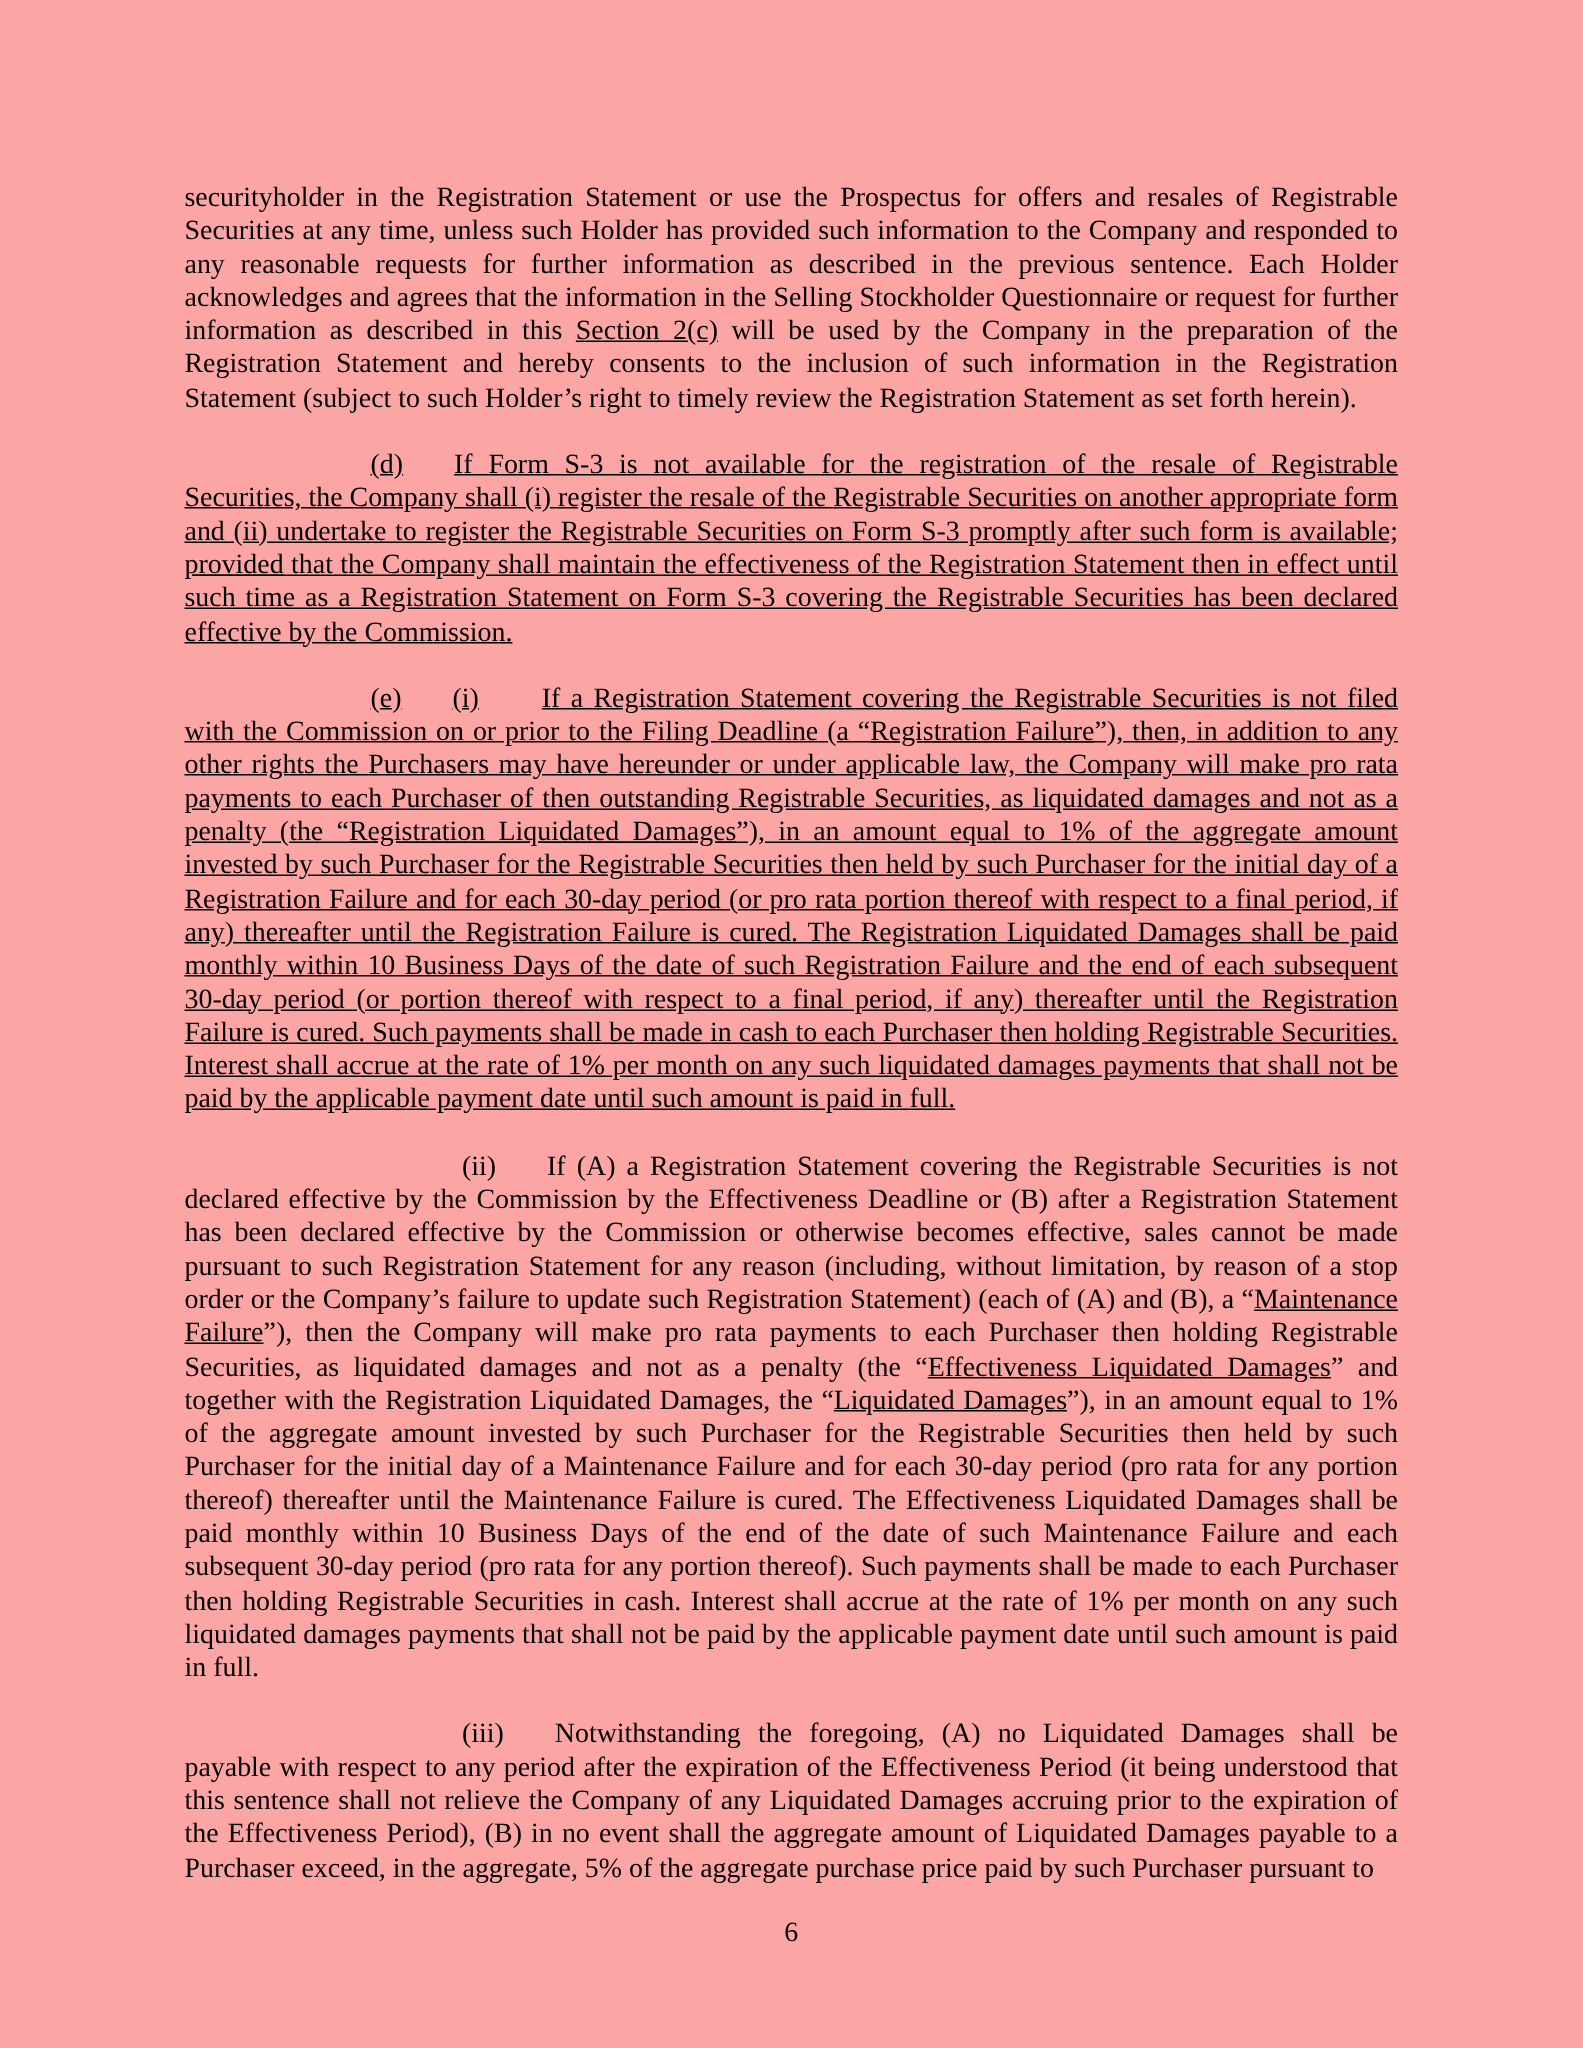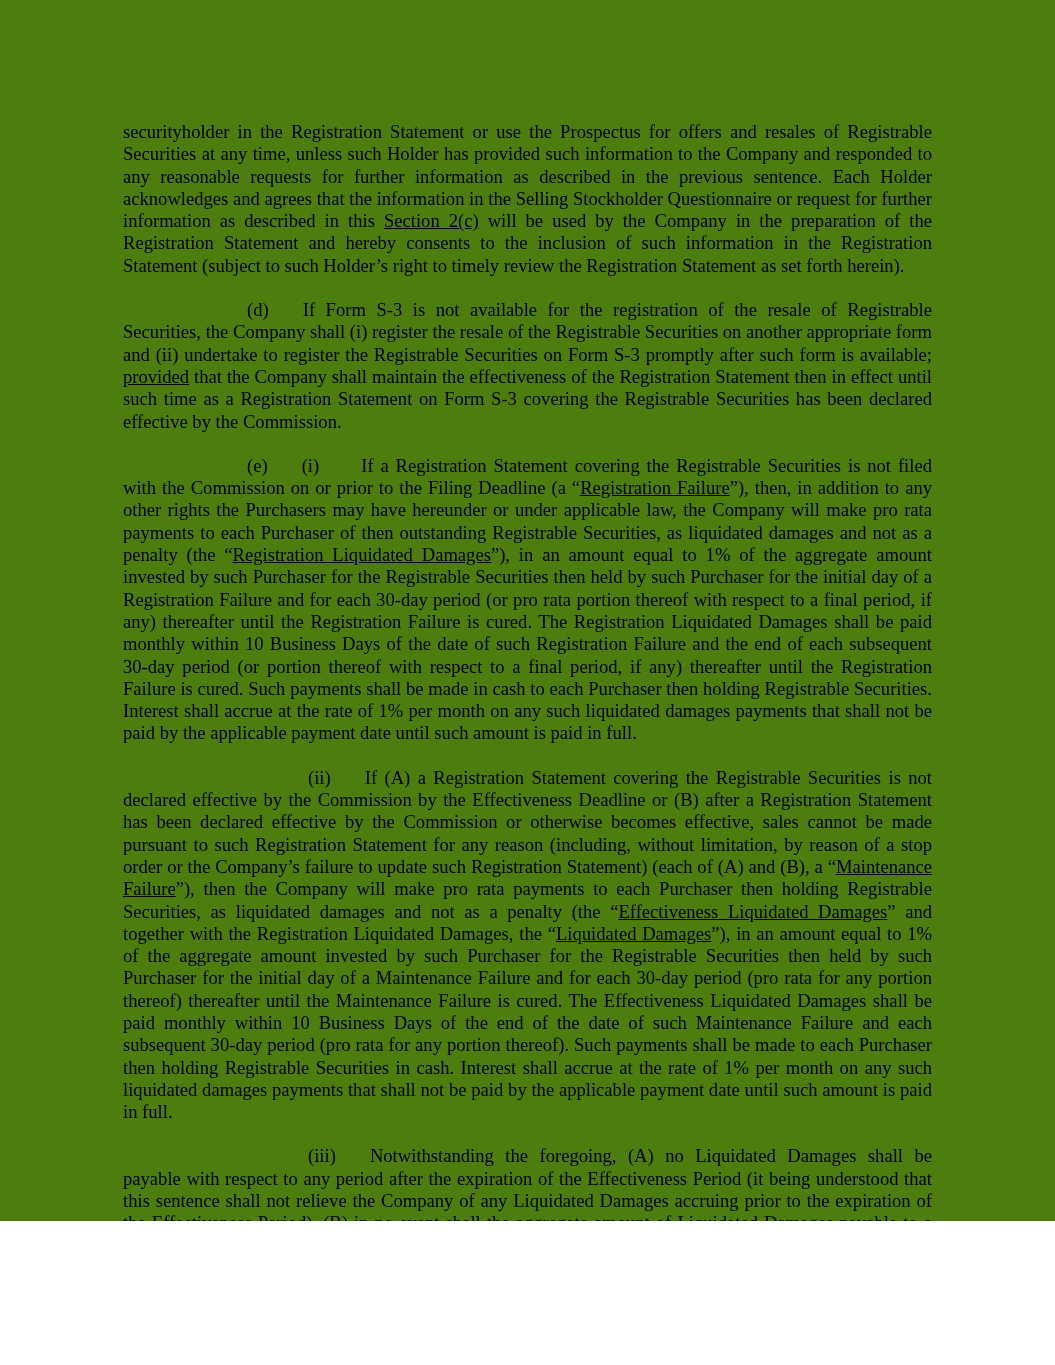--- a/index.html
+++ b/index.html
@@ -3,35 +3,35 @@
 <meta charset="utf-8">
 <style>
   html, body {
     margin: 0;
     padding: 0;
     background: #ffffff;
   }
   .page {
     position: relative;
     width: 1055px;
-    height: 1221px;
-    background: #4d7c0f;
+    height: 1365px;
+    background: #fca5a5;
     box-sizing: border-box;
     padding: 121px 123px 0 123px;
     font-family: "Liberation Serif", serif;
     font-size: 18.6px;
     line-height: 22.3px;
     color: #000000;
     overflow: hidden;
   }
   .para {
     margin: 0 0 22px 0;
     text-align: justify;
   }
-  .ind1 { text-indent: 124px; }
+  .ind1 { text-indent: 124px; text-decoration: underline; }
   .ind2 { text-indent: 185px; }
   .tab  { display: inline-block; width: 34px; }
   .tab2 { display: inline-block; width: 42px; }
   .u    { text-decoration: underline; }
   .page-number {
     position: absolute;
     top: 1278px;
     left: 0;
     width: 1055px;
     text-align: center;

